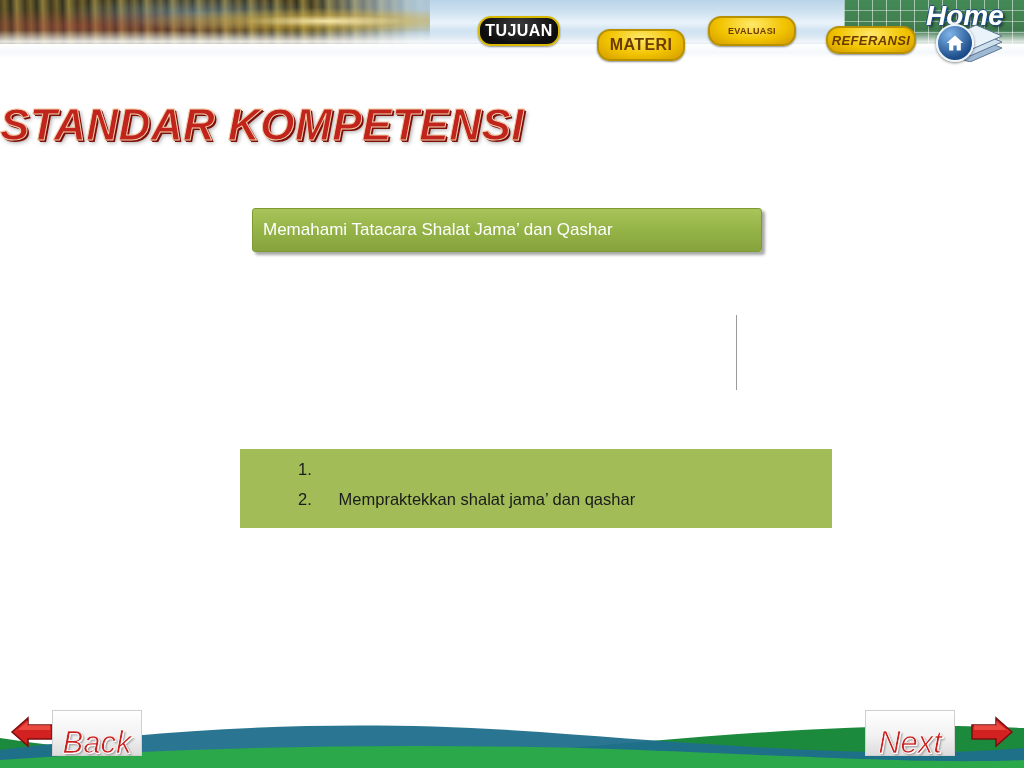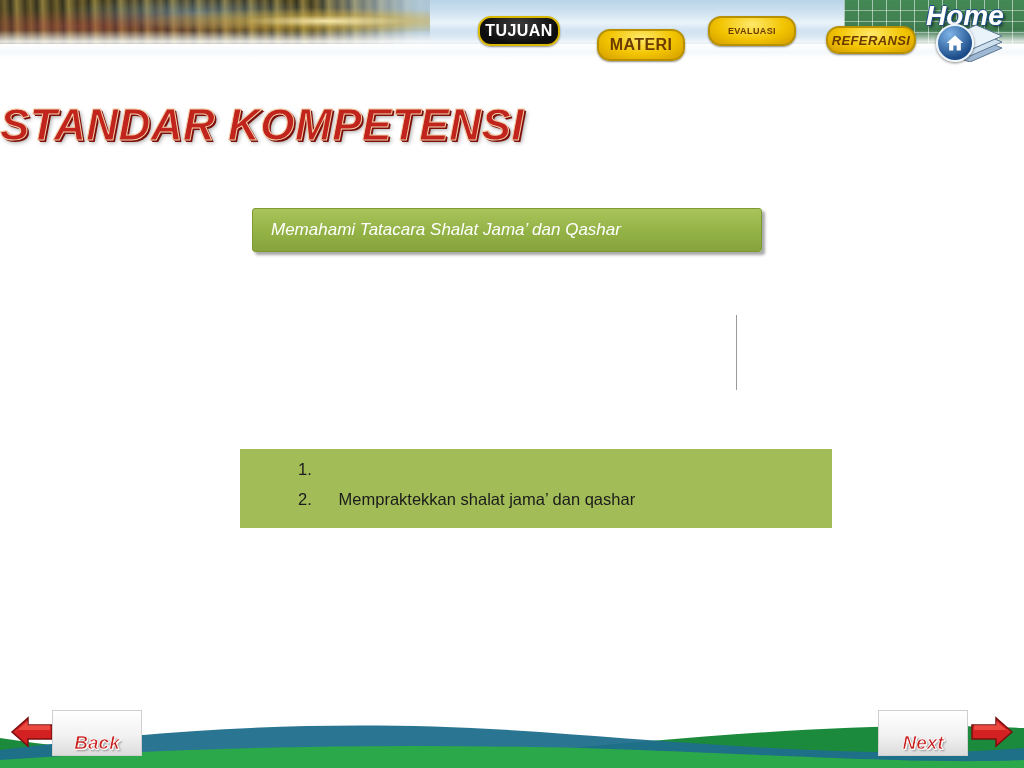--- a/index.html
+++ b/index.html
@@ -199,22 +199,21 @@
     background: linear-gradient(180deg, #a8c45a 0%, #93b246 55%, #86a33c 100%);
     border: 1px solid #7d9a33;
     border-radius: 3px;
     box-shadow: 3px 3px 3px rgba(0,0,0,0.35);
     display: flex;
     align-items: center;
   }
   .sk-box-text {
     color: #ffffff;
     font-size: 17px;
-    padding-left: 18px;
-    font-style: italic;
+    padding-left: 10px;
   }
 
   
   .connector {
     position: absolute;
     left: 736px;
     top: 315px;
     width: 1px;
     height: 75px;
     background: #9a9a9a;
@@ -271,24 +270,24 @@
     top: 0;
     width: 88px;
     height: 44px;
     background: linear-gradient(180deg, #ffffff 0%, #f2f2f2 55%, #dcdcdc 100%);
     border: 1px solid #cfcfcf;
     display: flex;
     align-items: center;
     justify-content: center;
   }
   .plate-back { left: 42px; }
-  .plate-next { right: 46px; align-items: center; }
+  .plate-next { right: 59px; align-items: center; }
   .btn-word {
-    font-size: 19px;
-    font-weight: bold;
+    font-size: 31px;
+    font-weight: normal;
     font-style: italic;
     color: #c81f1f;
     text-shadow: 1px 1px 0 #ffffff, 2px 2px 2px rgba(0,0,0,0.35);
     margin-top: 20px;
     -webkit-text-stroke: 0.7px #ffffff;
   }
 </style>
 </head>
 <body>
 

